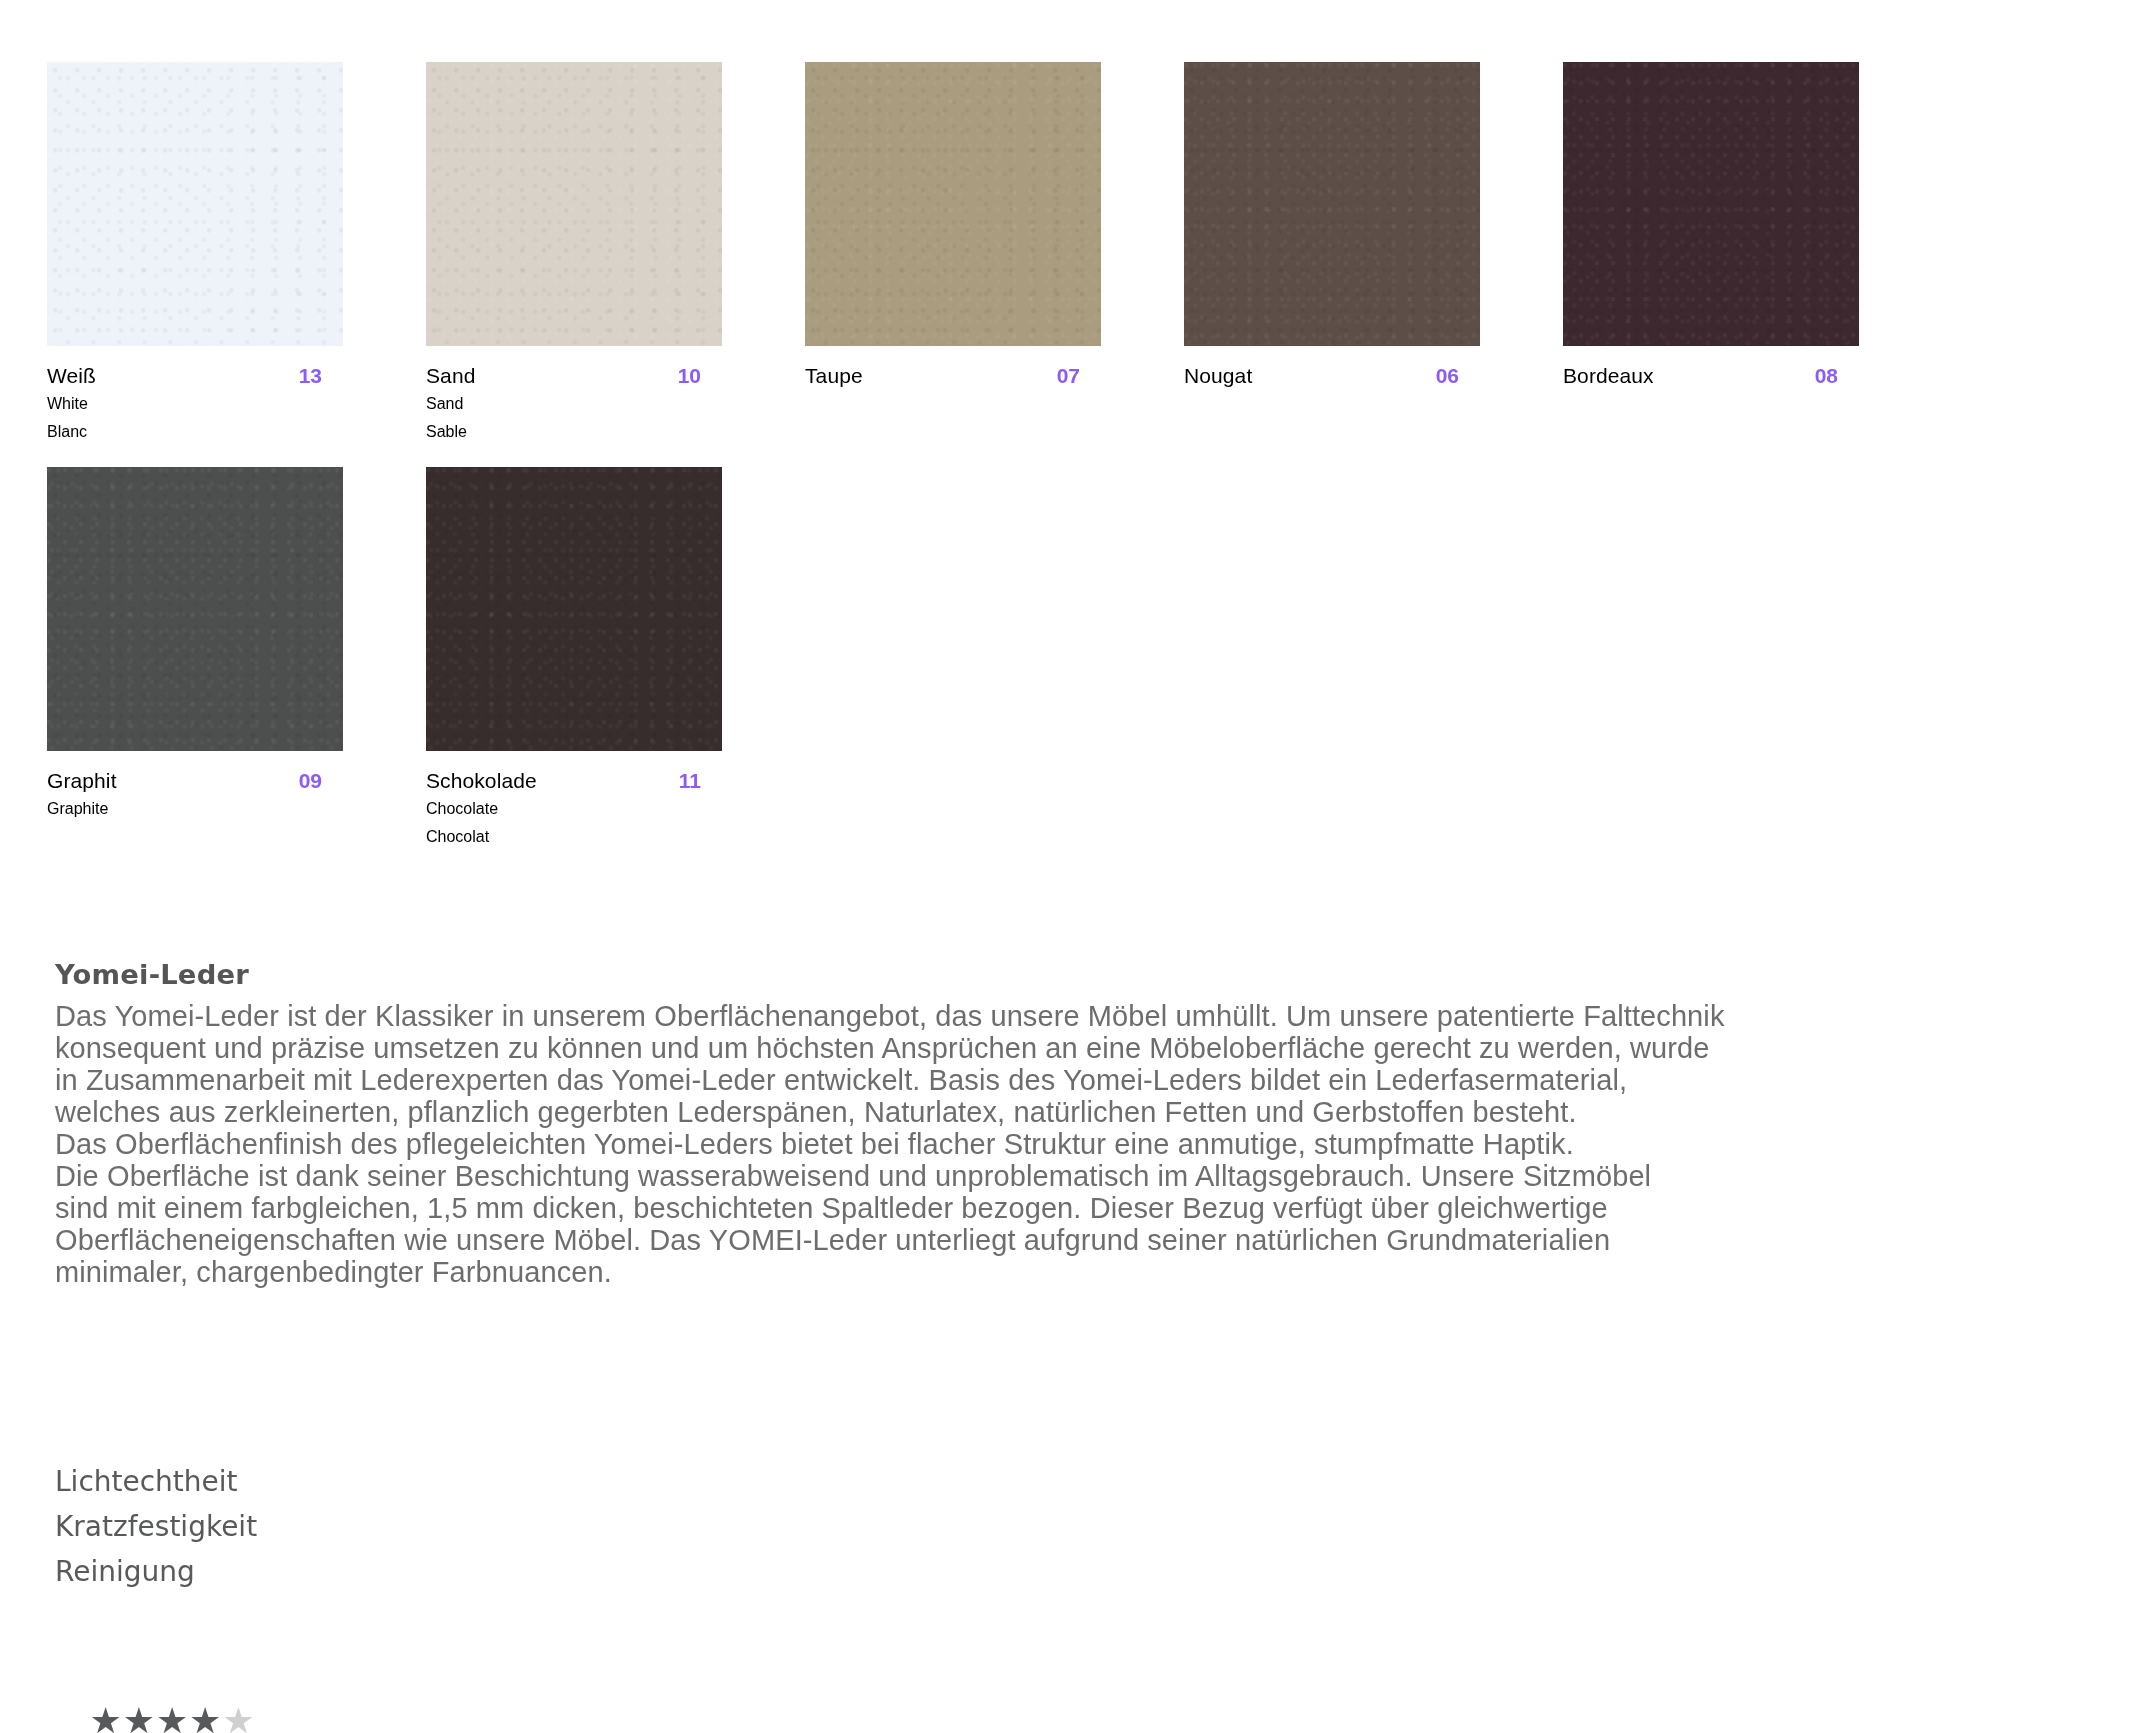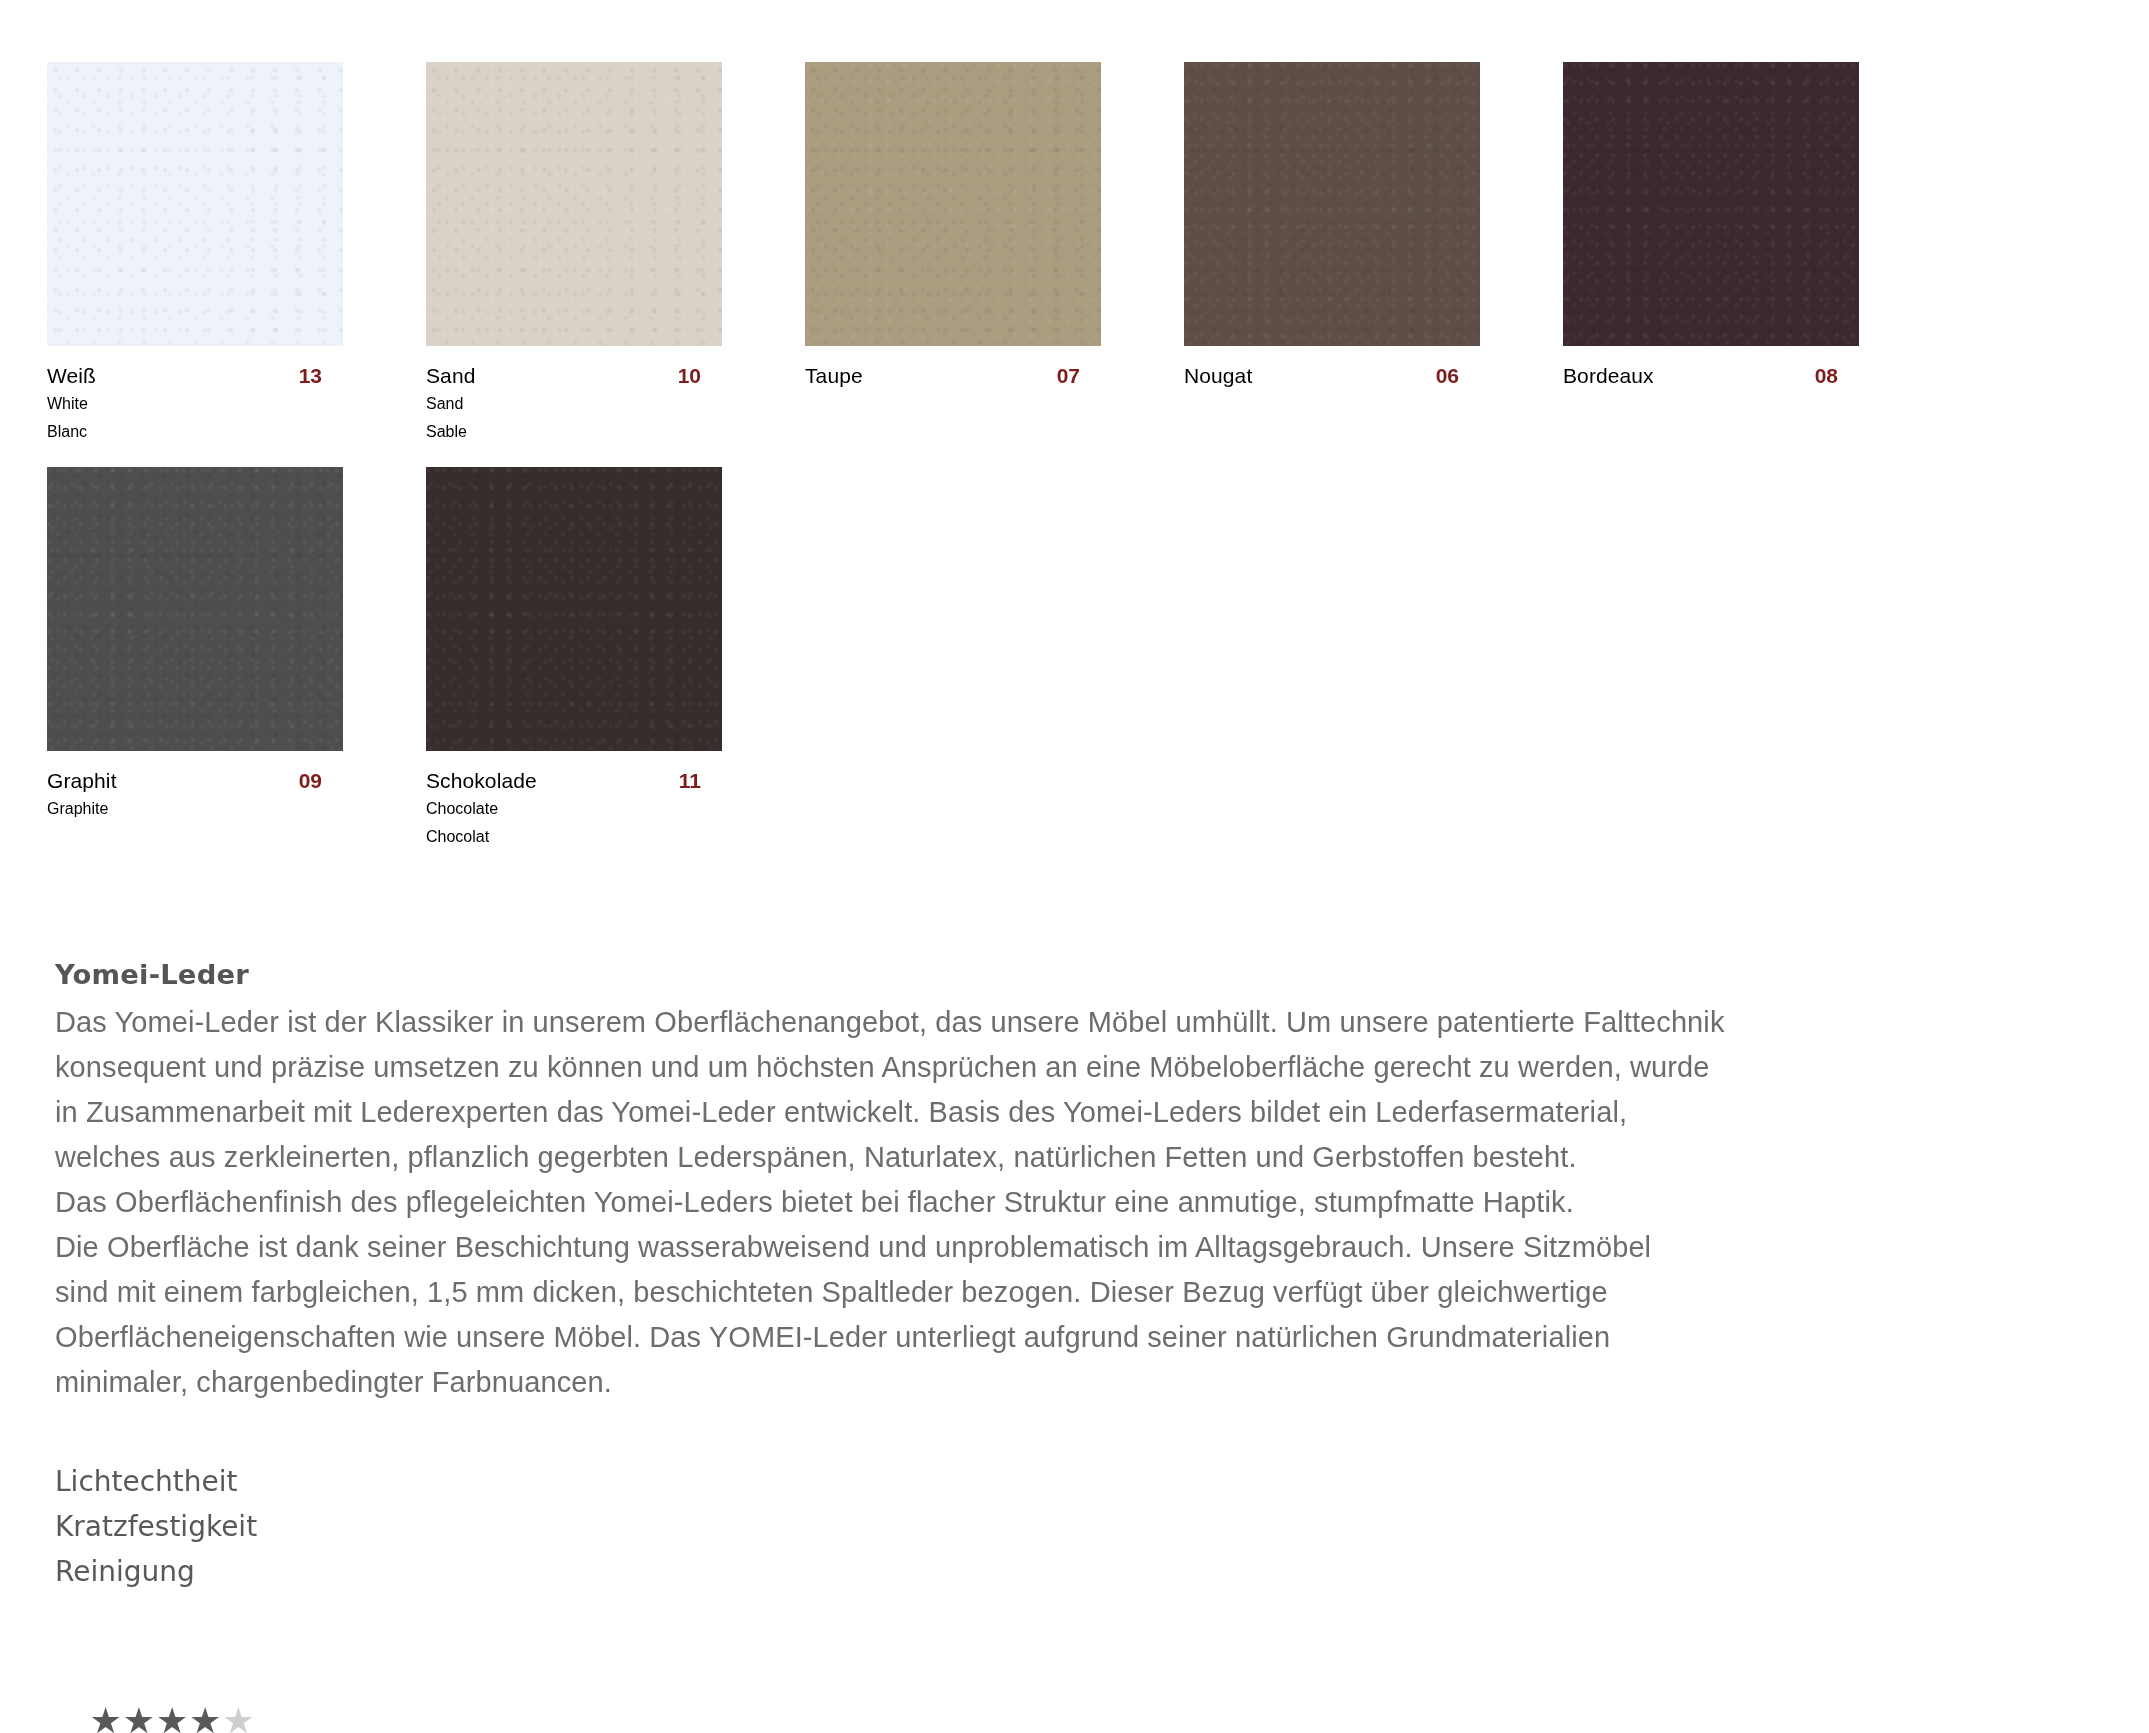--- a/index.html
+++ b/index.html
@@ -77,21 +77,21 @@
   .swatch-name-de {
     font-size: 21px;
     line-height: 28px;
     color: #000000;
     letter-spacing: 0.1px;
   }
   .swatch-code {
     font-size: 21px;
     line-height: 28px;
     font-weight: bold;
-    color: #7f1d1d;
+    color: #8b5cf6;
     padding-right: 21px;
   }
   .swatch-name-en,
   .swatch-name-fr {
     font-size: 16px;
     line-height: 28px;
     color: #000000;
   }
 
   
@@ -105,21 +105,21 @@
     font-family: "DejaVu Sans", sans-serif;
     font-size: 27.4px;
     font-weight: bold;
     color: #555555;
     letter-spacing: 0.2px;
     margin: 0 0 9.5px 0;
   }
   .desc-paragraph {
     font-family: "Liberation Sans Narrow", "Liberation Sans", sans-serif;
     font-size: 29px;
-    line-height: 45px;
+    line-height: 32px;
     color: #6d6d6d;
     margin: 0;
     white-space: pre-line;
     letter-spacing: 0.1px;
   }
 
   
   .ratings {
     position: absolute;
     left: 55px;

